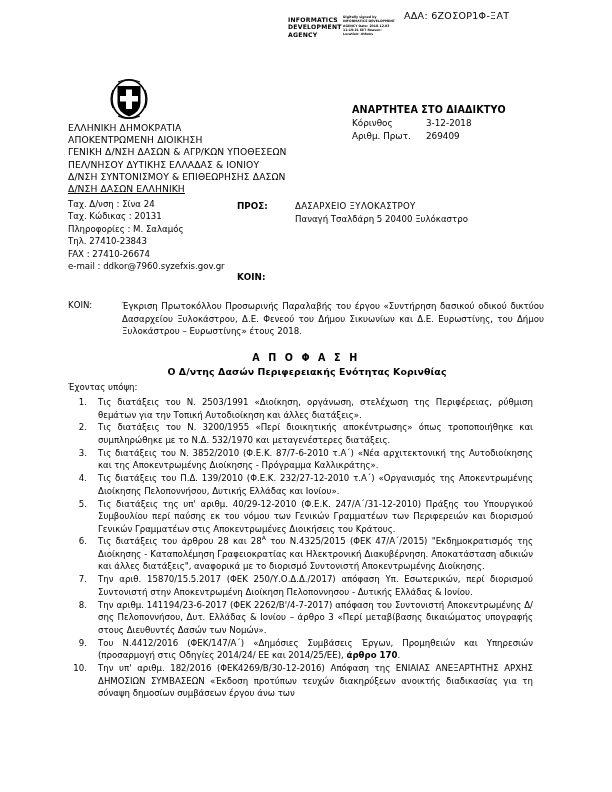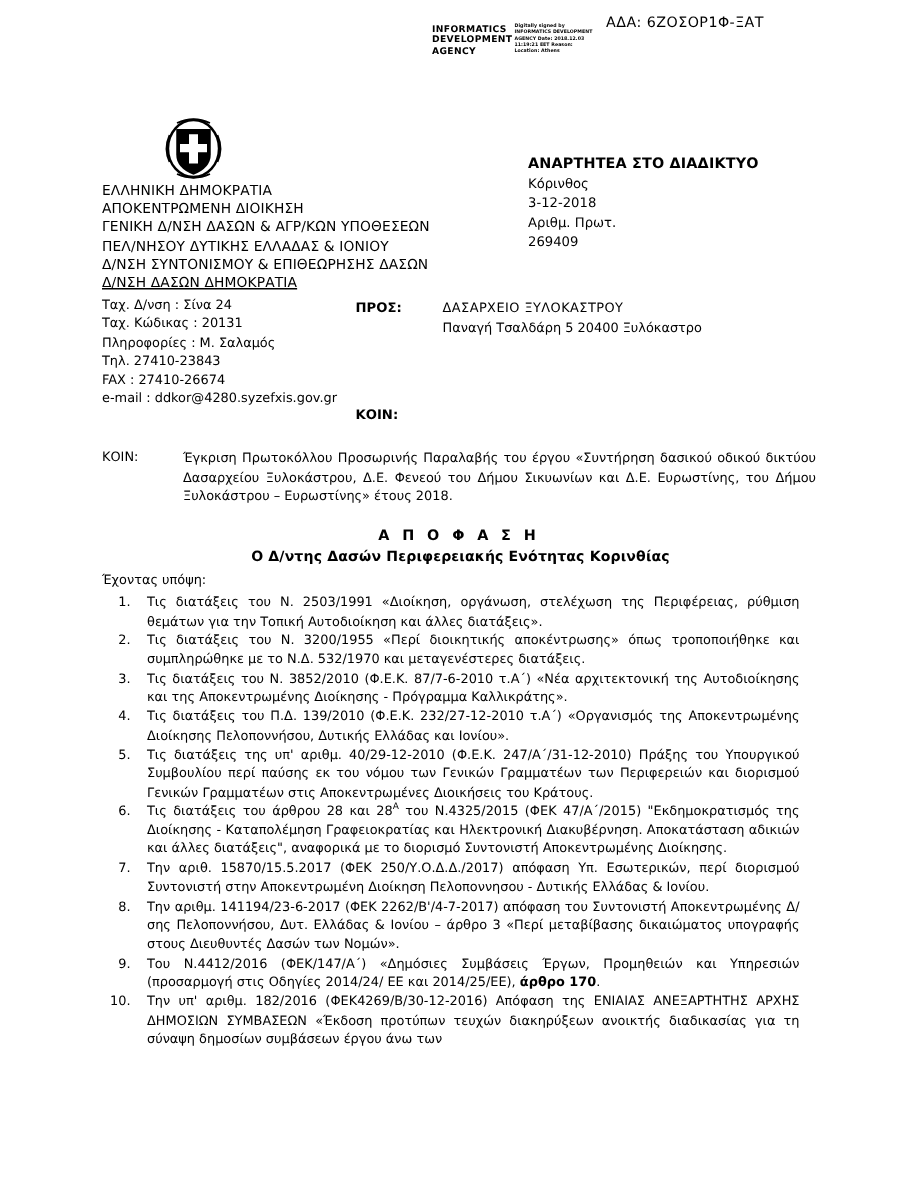--- a/index.html
+++ b/index.html
@@ -115,21 +115,20 @@
     font-weight: bold;
     letter-spacing: 0.1px;
     white-space: nowrap;
     margin-bottom: 2px;
   }
   .notice-row {
     font-size: 8.8px;
     line-height: 13px;
     display: flex;
     white-space: nowrap;
-    flex-direction: column;
   }
   .notice-row .lbl { width: 74px; }
   .notice-row .val { }
 
   .pros-block {
     position: absolute;
     left: 237px;
     top: 200px;
     width: 360px;
     font-size: 8.6px;
@@ -263,30 +262,30 @@
       <path d="M22 13.5 L28 13.5 L28 20 L34 20 L34 25.5 L28 25.5 L28 33 L22 33 L22 25.5 L16 25.5 L16 20 L22 20 Z" fill="#fff"></path>
     </svg>
   </div>
 
   <div class="org-block">
     <div class="line">ΕΛΛΗΝΙΚΗ ΔΗΜΟΚΡΑΤΙΑ</div>
     <div class="line">ΑΠΟΚΕΝΤΡΩΜΕΝΗ ΔΙΟΙΚΗΣΗ</div>
     <div class="line">ΓΕΝΙΚΗ Δ/ΝΣΗ ΔΑΣΩΝ &amp; ΑΓΡ/ΚΩΝ ΥΠΟΘΕΣΕΩΝ</div>
     <div class="line">ΠΕΛ/ΝΗΣΟΥ ΔΥΤΙΚΗΣ ΕΛΛΑΔΑΣ &amp; ΙΟΝΙΟΥ</div>
     <div class="line">Δ/ΝΣΗ ΣΥΝΤΟΝΙΣΜΟΥ &amp; ΕΠΙΘΕΩΡΗΣΗΣ ΔΑΣΩΝ</div>
-    <div class="line underline">Δ/ΝΣΗ ΔΑΣΩΝ ΔΗΜΟΚΡΑΤΙΑ</div>
+    <div class="line underline">Δ/ΝΣΗ ΔΑΣΩΝ ΕΛΛΗΝΙΚΗ</div>
   </div>
 
   <div class="contact-block">
     <div class="line">Ταχ. Δ/νση : Σίνα 24</div>
     <div class="line">Ταχ. Κώδικας : 20131</div>
     <div class="line">Πληροφορίες :   Μ. Σαλαμός</div>
     <div class="line">Τηλ.  27410-23843</div>
     <div class="line">FAX : 27410-26674</div>
-    <div class="line">e-mail : ddkor@4280.syzefxis.gov.gr</div>
+    <div class="line">e-mail : ddkor@7960.syzefxis.gov.gr</div>
   </div>
 
   <div class="notice-block">
     <div class="notice-title">ΑΝΑΡΤΗΤΕΑ ΣΤΟ ΔΙΑΔΙΚΤΥΟ</div>
     <div class="notice-row">
       <span class="lbl">Κόρινθος</span>
       <span class="val">3-12-2018</span>
     </div>
     <div class="notice-row">
       <span class="lbl">Αριθμ.  Πρωτ.</span>

